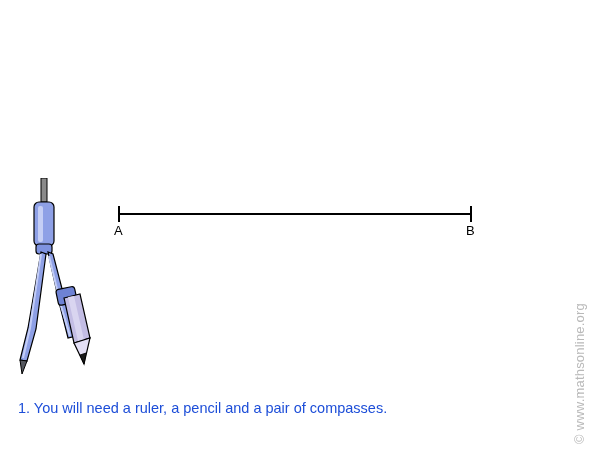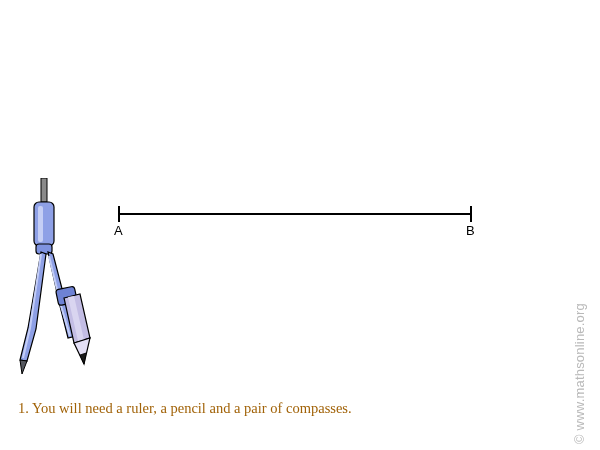--- a/index.html
+++ b/index.html
@@ -59,23 +59,22 @@
     width: 96px;
     height: 196px;
   }
 
   
   #caption {
     position: absolute;
     left: 18px;
     top: 400px;
     font-size: 14.5px;
-    color: #a16207;
+    color: #1d4ed8;
     white-space: nowrap;
-    font-family: Liberation Serif, serif;
   }
 
   
   #watermark {
     position: absolute;
     right: 2px;
     bottom: 6px;
     width: 22px;
     height: 200px;
   }

